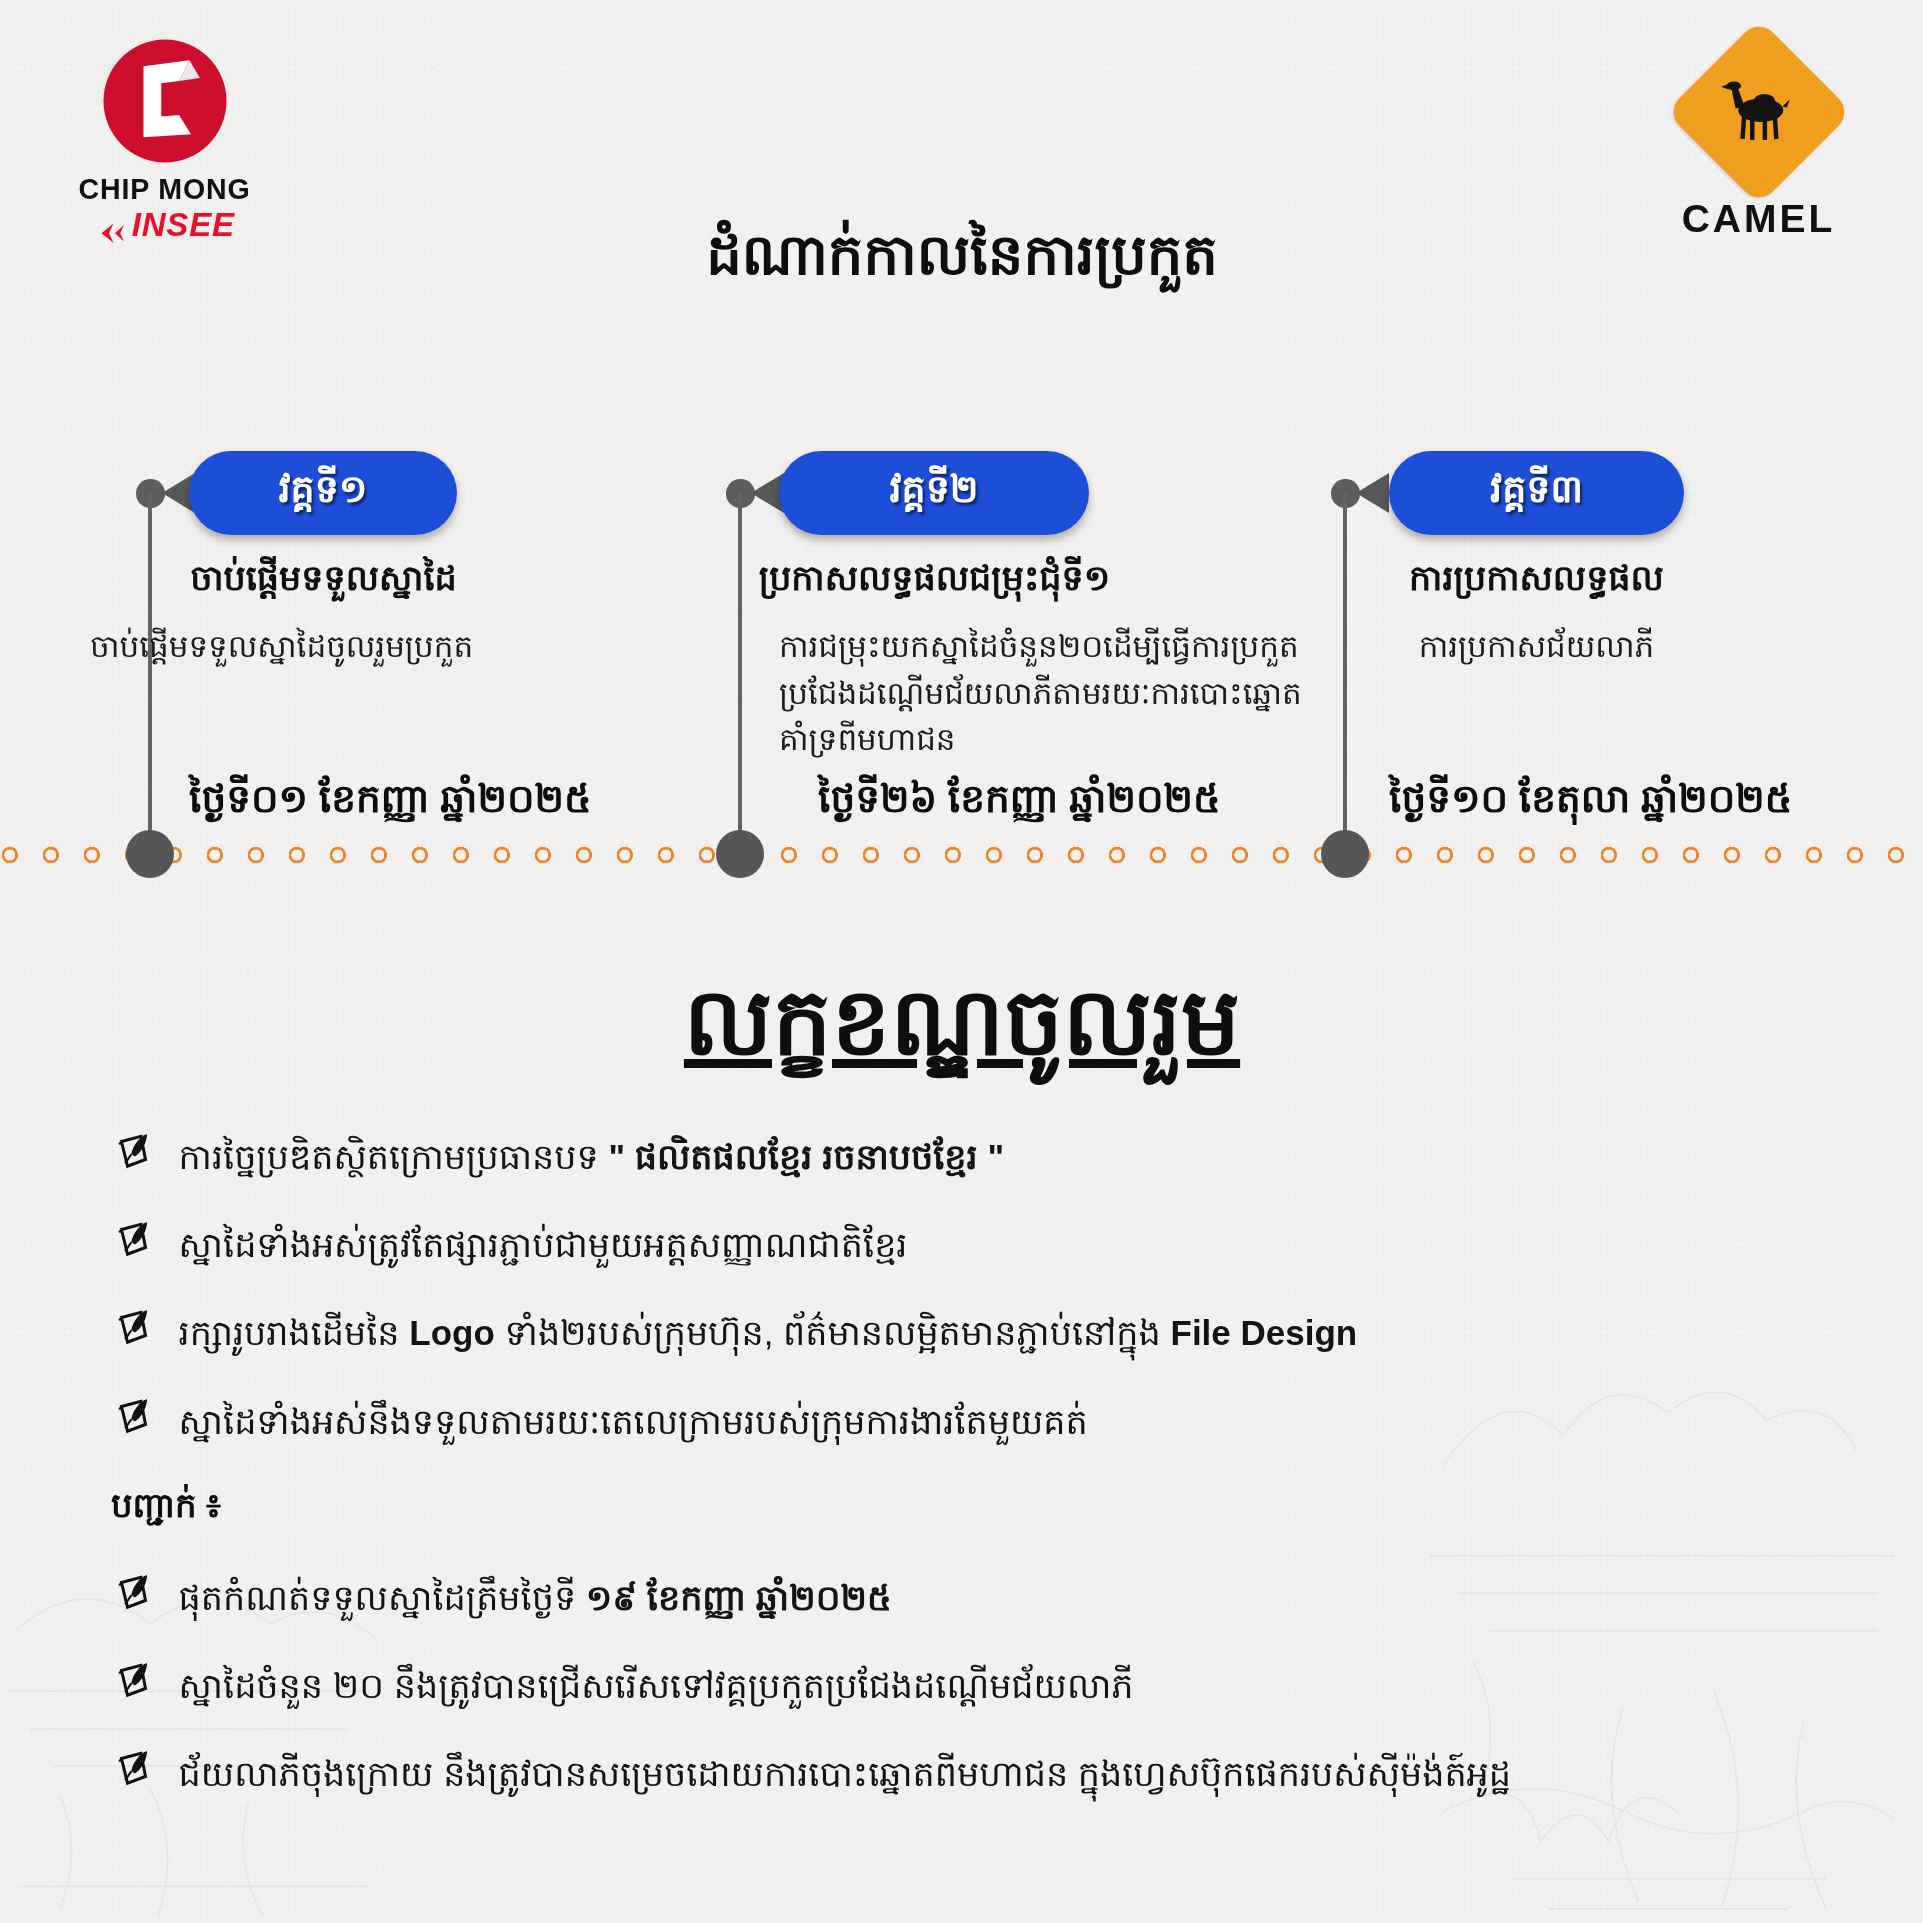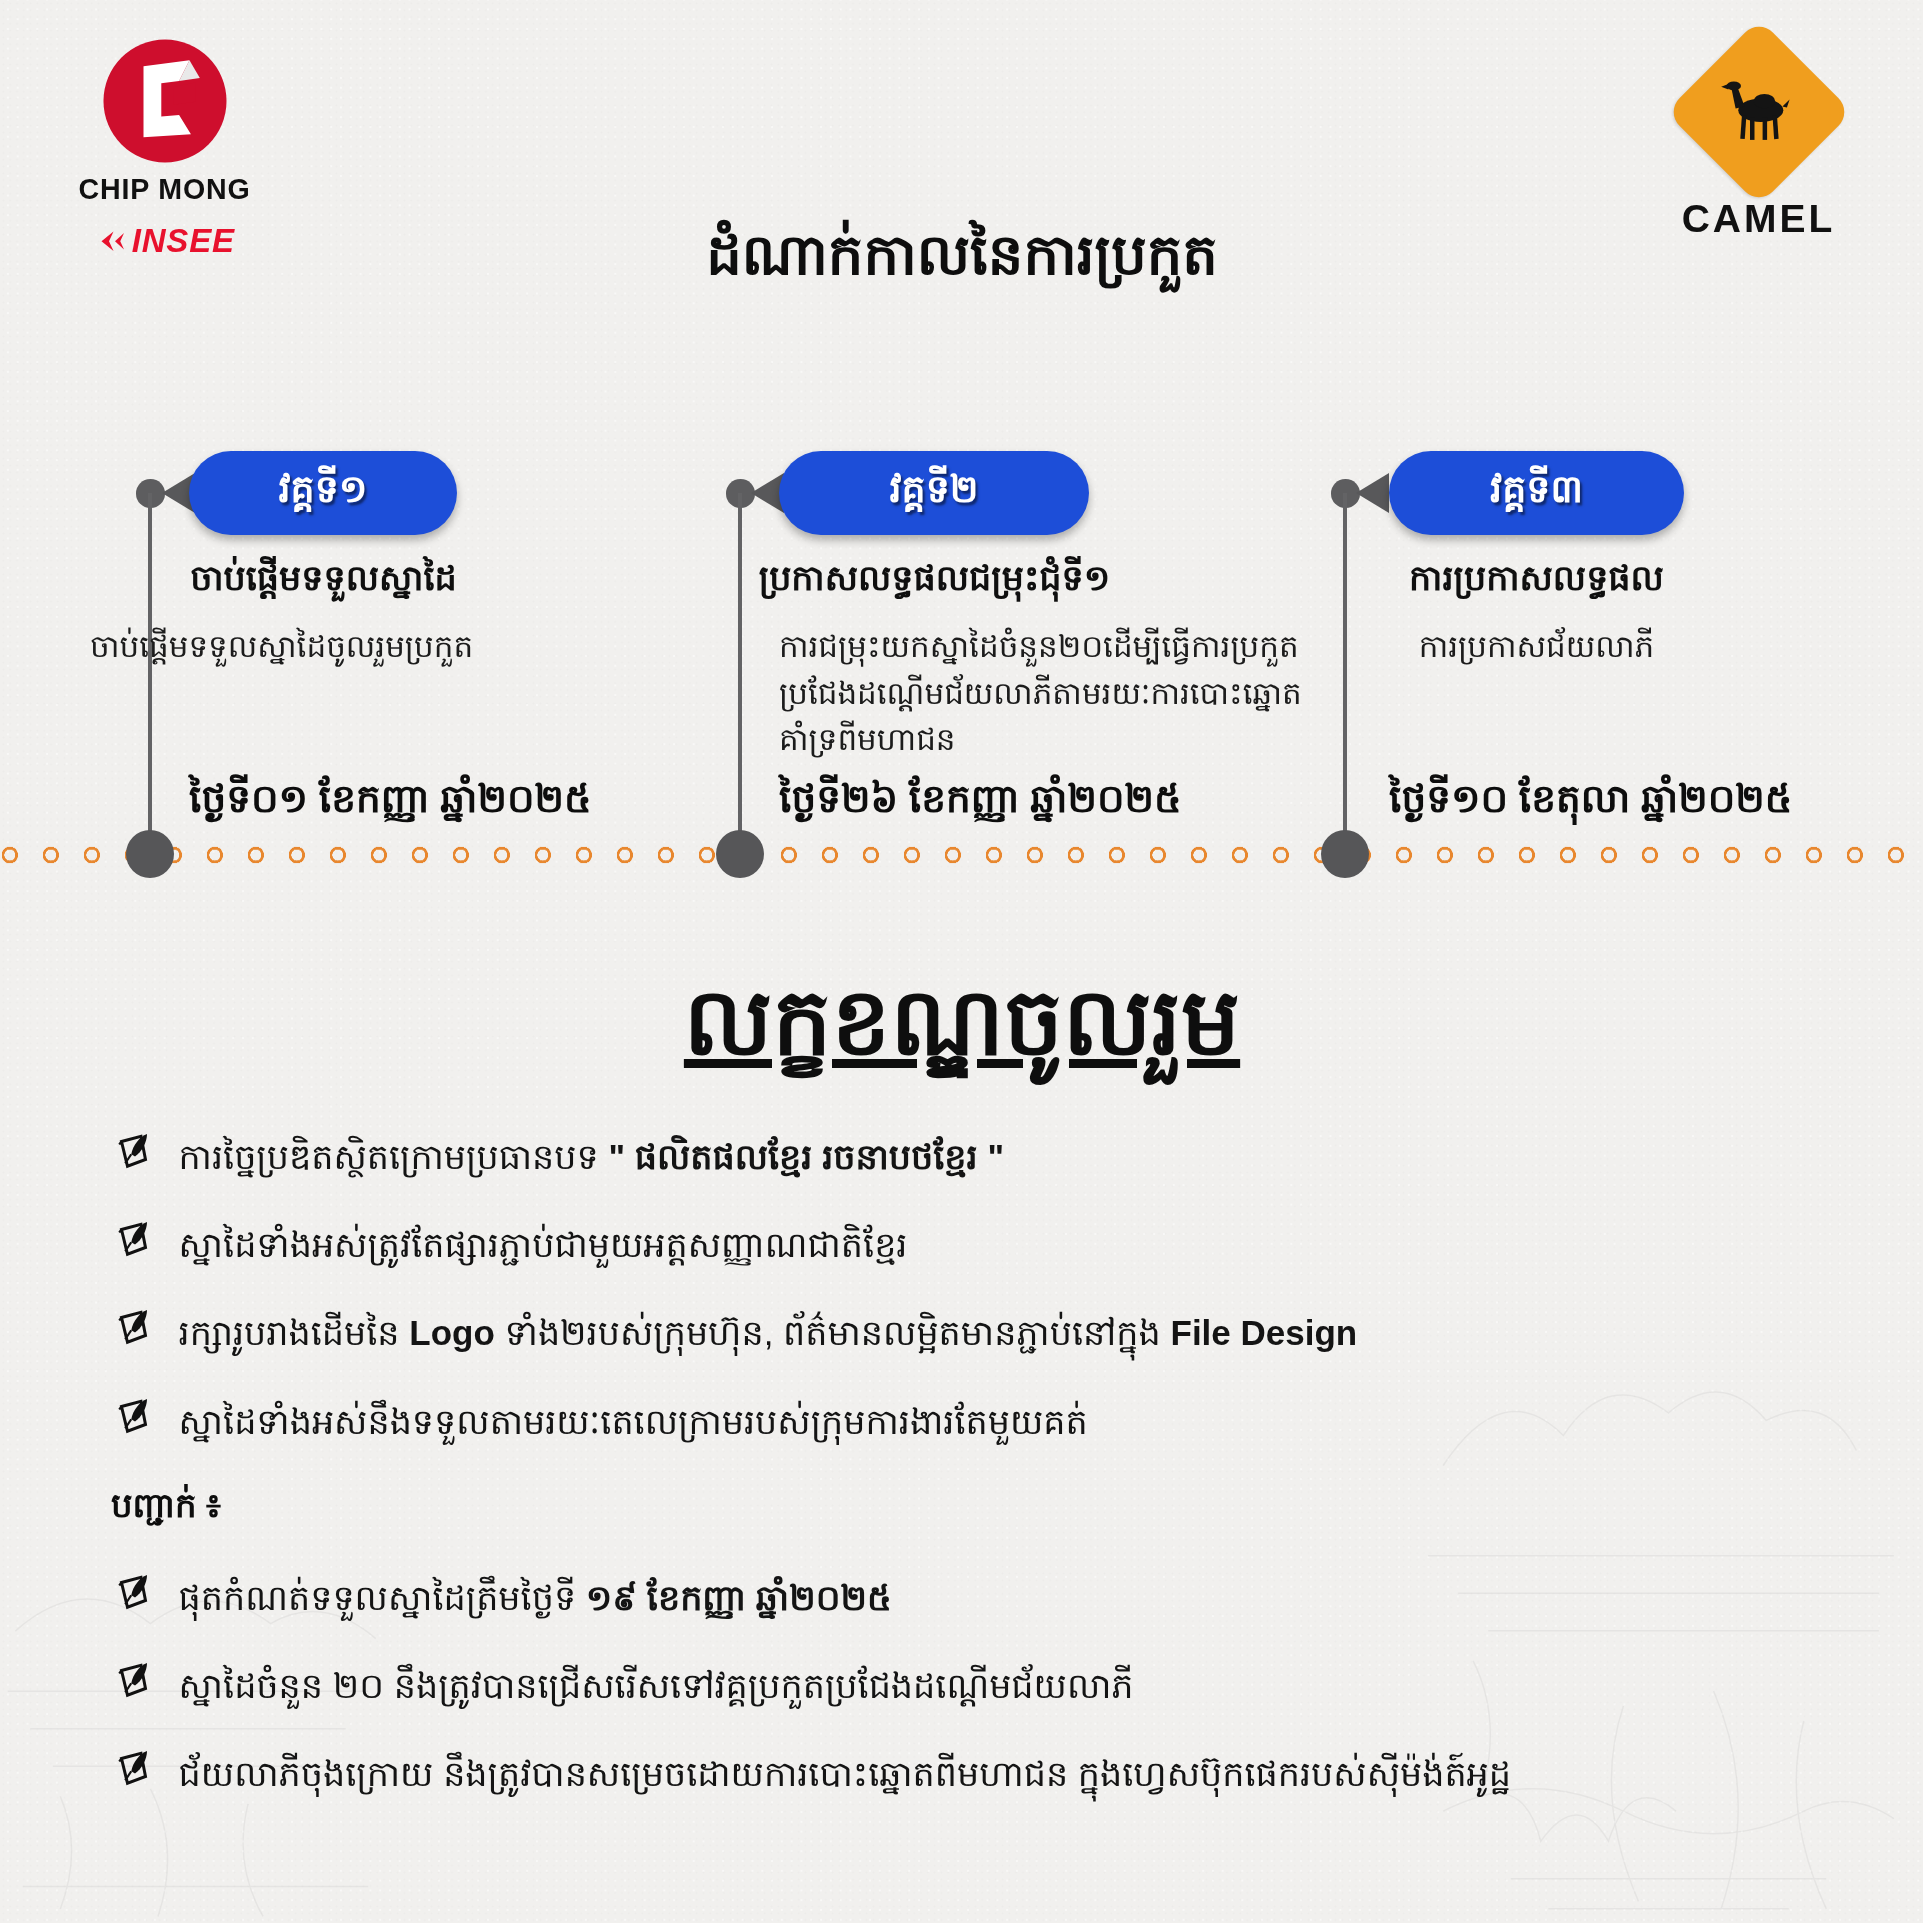--- a/index.html
+++ b/index.html
@@ -12,21 +12,21 @@
       radial-gradient(rgba(255,255,255,0.5) 0.8px, transparent 1.1px);
     background-size:6.8px 6.8px,9.8px 9.8px;
     background-position:0 0,3px 4.5px;
   }
   .abs{position:absolute;}
 
   
   .chipmong{left:67px;top:38px;width:195px;text-align:center;}
   .chipmong .mark{width:126px;height:126px;margin:0 auto;}
   .chipmong .name{font-size:28.6px;font-weight:900;letter-spacing:0.8px;color:#111;margin-top:6px;}
-  .chipmong .insee{display:flex;align-items:center;justify-content:center;gap:4.5px;margin-top:16px;}
+  .chipmong .insee{display:flex;align-items:flex-end;justify-content:center;gap:4.5px;margin-top:0;}
   .chipmong .insee .word{font-size:33px;font-weight:900;font-style:italic;color:#e8112d;letter-spacing:0.8px;}
   .camel{right:53px;top:32px;width:225px;text-align:center;}
   .camel .diamond{width:132px;height:132px;margin:13.5px auto 19.5px auto;background:#f09e1e;border-radius:19.5px;transform:rotate(45deg);display:flex;align-items:center;justify-content:center;box-shadow:0 1.5px 3px rgba(0,0,0,.15);}
   .camel .diamond svg{transform:rotate(-45deg);}
   .camel .word{font-size:39px;font-weight:900;letter-spacing:3px;color:#111;}
 
   
   .page-title{left:0;top:219px;width:100%;text-align:center;font-size:56px;font-weight:900;color:#0e0e0e;letter-spacing:0;}
 
   
@@ -130,21 +130,21 @@
 
   <div class="abs node-dot" style="left:726px;top:479px;"></div>
   <div class="abs node-line" style="left:738px;top:493px;height:361px;"></div>
   <div class="abs node-bullet" style="left:716px;top:830px;"></div>
   <div class="abs pill-arrow" style="left:751px;top:473px;"></div>
   <div class="abs pill" style="left:779px;top:451px;width:310px;">
     <span class="badge">វគ្គទី២</span>
   </div>
   <div class="abs subtitle" style="left:709px;top:556px;width:451px;">ប្រកាសលទ្ធផលជម្រុះជុំទី១</div>
   <div class="abs phase-body" style="left:779px;top:624px;width:560px;text-align:left;">ការជម្រុះយកស្នាដៃចំនួន២០ដើម្បីធ្វើការប្រកួតប្រជែងដណ្តើមជ័យលាភីតាមរយៈការបោះឆ្នោតគាំទ្រពីមហាជន</div>
-  <div class="abs phase-date" style="left:779px;top:774px;">ថ្ងៃទី២៦ ខែកញ្ញា ឆ្នាំ២០២៥</div>
+  <div class="abs phase-date" style="left:818px;top:774px;">ថ្ងៃទី២៦ ខែកញ្ញា ឆ្នាំ២០២៥</div>
 
   <div class="abs node-dot" style="left:1331px;top:479px;"></div>
   <div class="abs node-line" style="left:1343px;top:493px;height:361px;"></div>
   <div class="abs node-bullet" style="left:1321px;top:830px;"></div>
   <div class="abs pill-arrow" style="left:1356px;top:473px;"></div>
   <div class="abs pill" style="left:1389px;top:451px;width:295px;">
     <span class="badge">វគ្គទី៣</span>
   </div>
   <div class="abs subtitle" style="left:1311px;top:556px;width:451px;">ការប្រកាសលទ្ធផល</div>
   <div class="abs phase-body" style="left:1311px;top:624px;width:451px;text-align:center;">ការប្រកាសជ័យលាភី</div>

